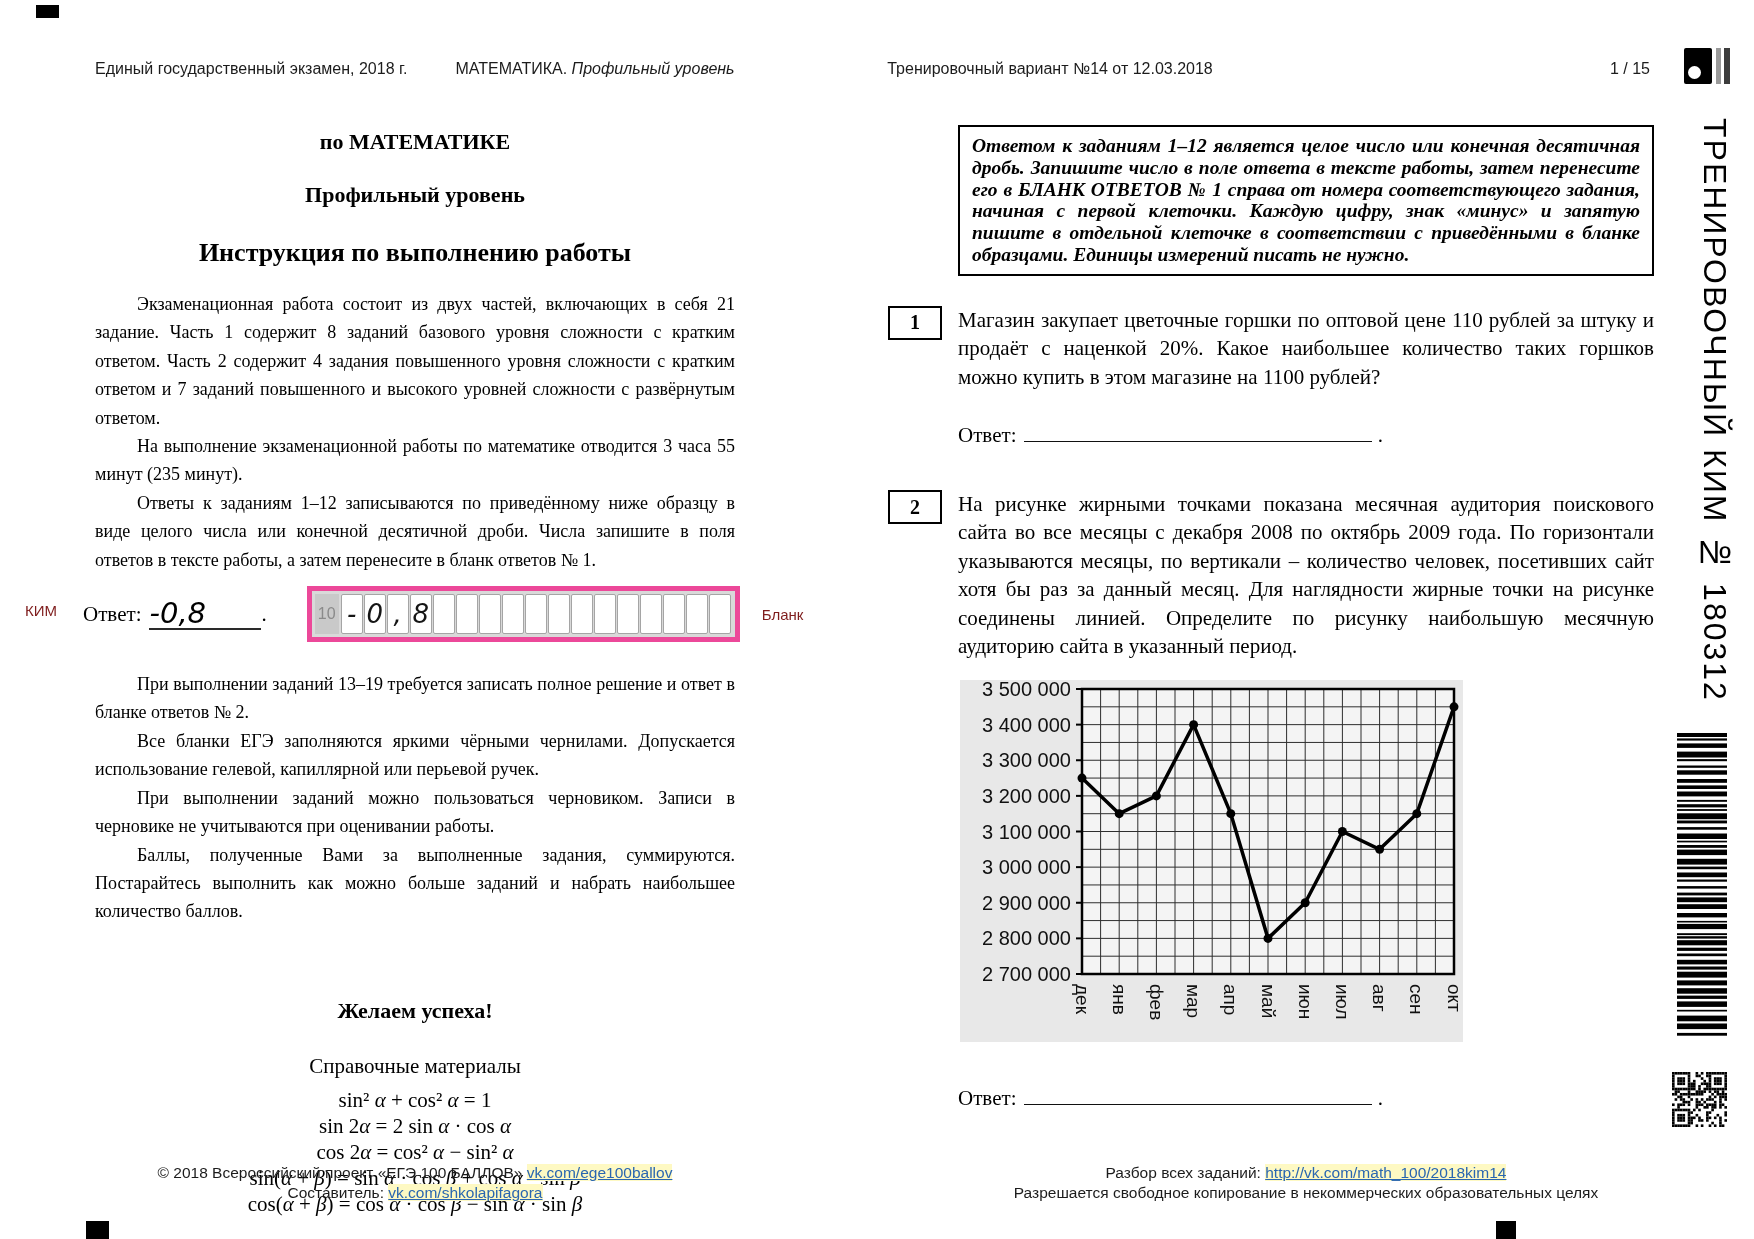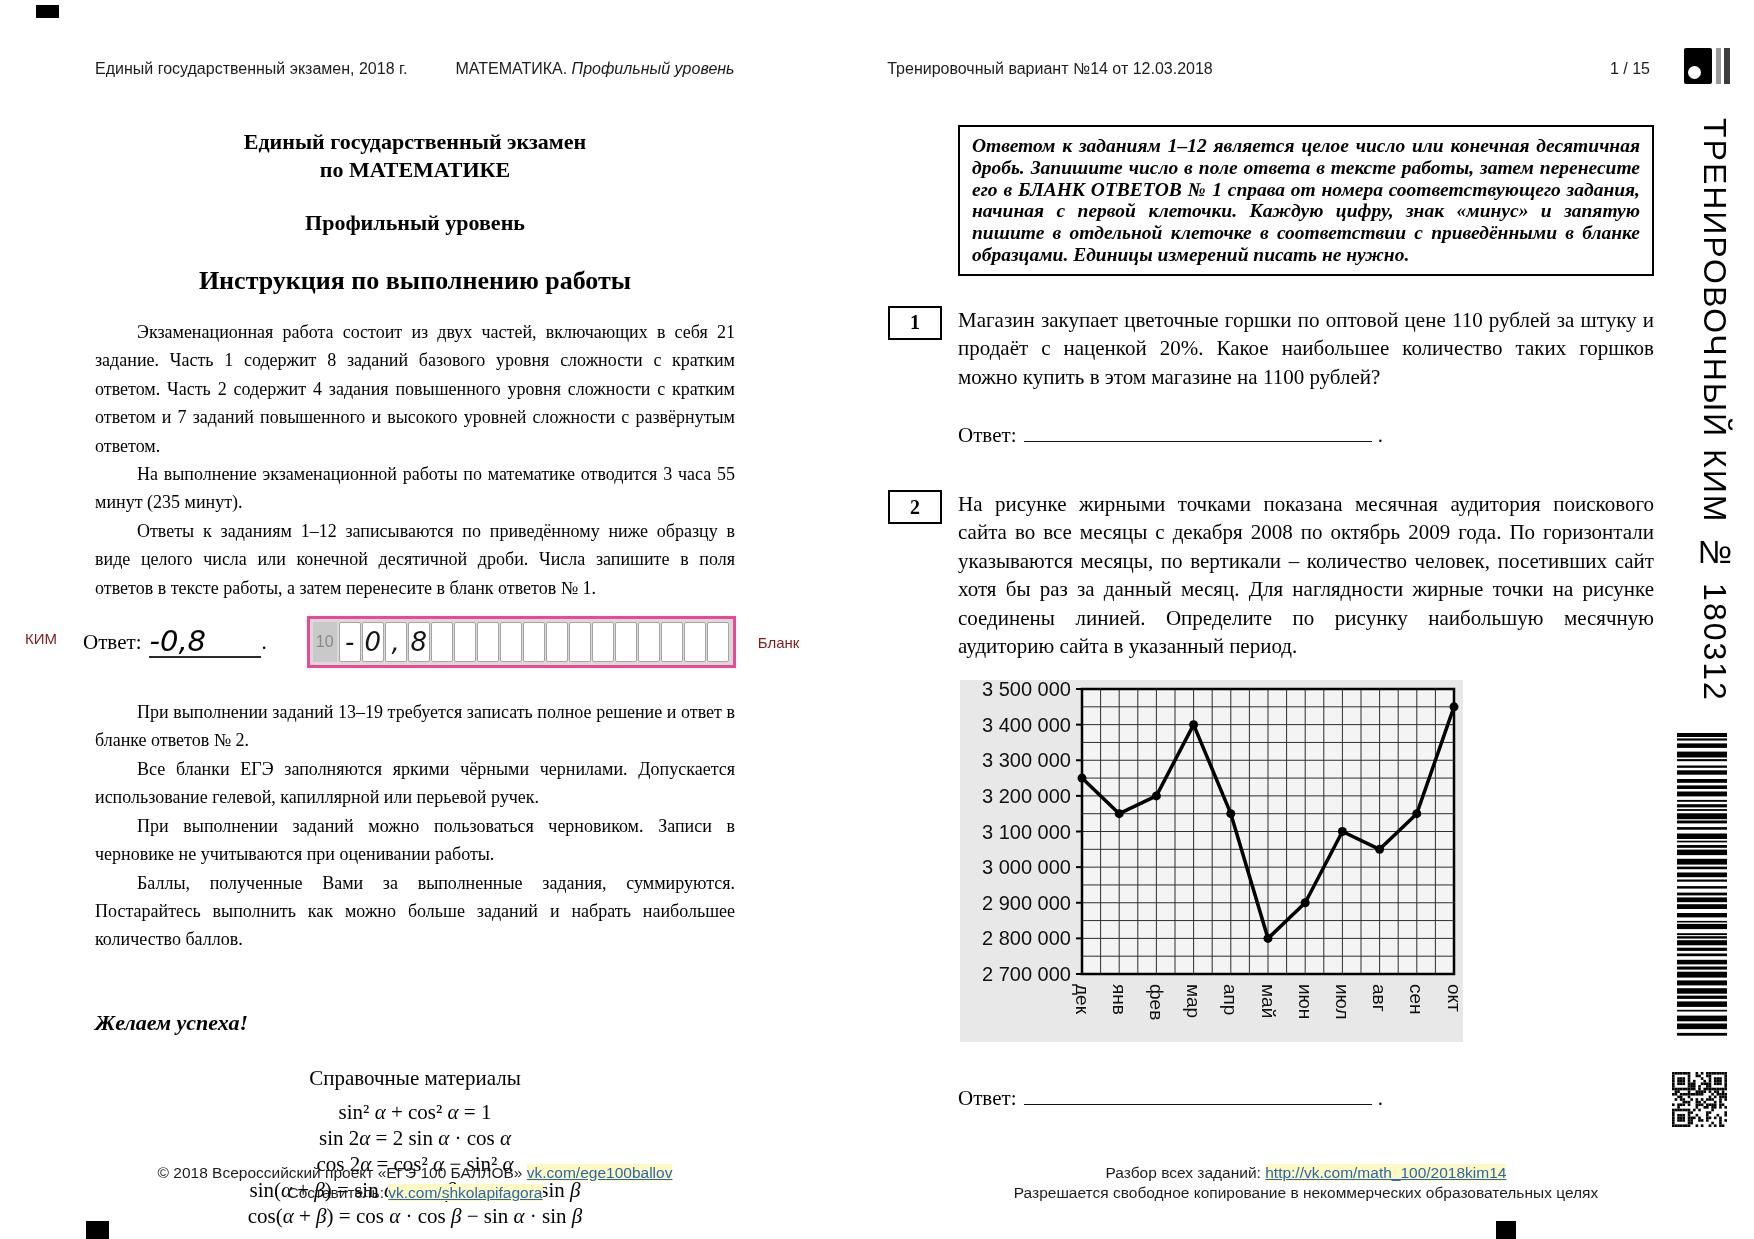--- a/index.html
+++ b/index.html
@@ -34,31 +34,31 @@
   #answer-example{position:relative;margin-top:14px;height:52px;display:flex;align-items:center;}
   .side-gray{font:15px "Liberation Sans",sans-serif;color:#7f1d1d;}
   #kim-label{position:absolute;left:-70px;top:14px;}
   #example-answer-label{font-size:21px;margin-left:-12px;}
   .ans-underline{display:inline-block;min-width:112px;border-bottom:2px solid #2a2a2a;
                  text-align:left;margin-left:8px;vertical-align:baseline;}
   .ans-underline::after{content:"";}
   .hand{font-family:"DejaVu Sans",sans-serif;font-style:italic;font-size:29px;line-height:30px;}
   .dot{font-size:21px;}
   #answer-strip{margin-left:40px;display:flex;align-items:stretch;background:#d9d9d9;
-                border:3px solid #ec4899;padding:3px;height:40px;box-sizing:content-box;}
+                border:5px solid #ec4899;padding:3px;height:40px;box-sizing:content-box;}
   .strip-field-num{width:24px;background:#c9c9c9;color:#8a8a8a;
                    font:16px "Liberation Sans",sans-serif;display:flex;align-items:center;
                    justify-content:center;margin-right:2px;}
   .cell{width:20px;background:#fff;border:1px solid #a5a5a5;border-radius:2px;margin-right:1px;
         display:flex;align-items:center;justify-content:center;
         font-family:"DejaVu Sans",sans-serif;font-style:italic;font-size:26px;color:#151515;}
   #blank-label{margin-left:22px;}
 
   
-  .wish{font-weight:bold;font-style:italic;font-size:22px;margin-top:56px;}
+  .wish{font-weight:bold;font-size:22px;text-align:center;margin-top:72px;}
   .ref-heading{font-weight:normal;font-size:21px;text-align:center;margin-top:30px;}
   #formula-list{margin-top:8px;}
   .formula{font-size:21px;line-height:26px;text-align:center;}
   .formula i{font-style:italic;}
 
   
   #notice-box{border:2px solid #000;padding:8px 12px;font-weight:bold;font-style:italic;
               font-size:19.5px;line-height:21.8px;text-align:justify;}
   .task{position:relative;margin-top:30px;}
   .task-num{position:absolute;left:-70px;top:0;width:50px;height:30px;border:2px solid #000;
@@ -100,21 +100,20 @@
 <div class="abs hdr" id="hdr-left">Единый государственный экзамен, 2018 г.</div>
 <div class="abs hdr" id="hdr-center">
   <span>МАТЕМАТИКА.</span>
   <span class="it">Профильный уровень</span>
 </div>
 <div class="abs hdr" id="hdr-right">Тренировочный вариант №14 от 12.03.2018</div>
 <div class="abs hdr" id="hdr-page">1 / 15</div>
 
 <div class="abs" id="col-left">
   <div class="doc-title">
-    <div>Единый государственный экзамен</div>
     <div>по МАТЕМАТИКЕ</div>
   </div>
   <div class="subtitle">Профильный уровень</div>
   <div class="instr-heading">Инструкция по выполнению работы</div>
 
   <p class="body mt">Экзаменационная работа состоит из двух частей, включающих в себя 21 задание. Часть 1 содержит 8 заданий базового уровня сложности с кратким ответом. Часть 2 содержит 4 задания повышенного уровня сложности с кратким ответом и 7 заданий повышенного и высокого уровней сложности с развёрнутым ответом.</p>
   <p class="body">На выполнение экзаменационной работы по математике отводится 3 часа 55 минут (235 минут).</p>
   <p class="body">Ответы к заданиям 1–12 записываются по приведённому ниже образцу в виде целого числа или конечной десятичной дроби. Числа запишите в поля ответов в тексте работы, а затем перенесите в бланк ответов № 1.</p>
 
   <div id="answer-example">

